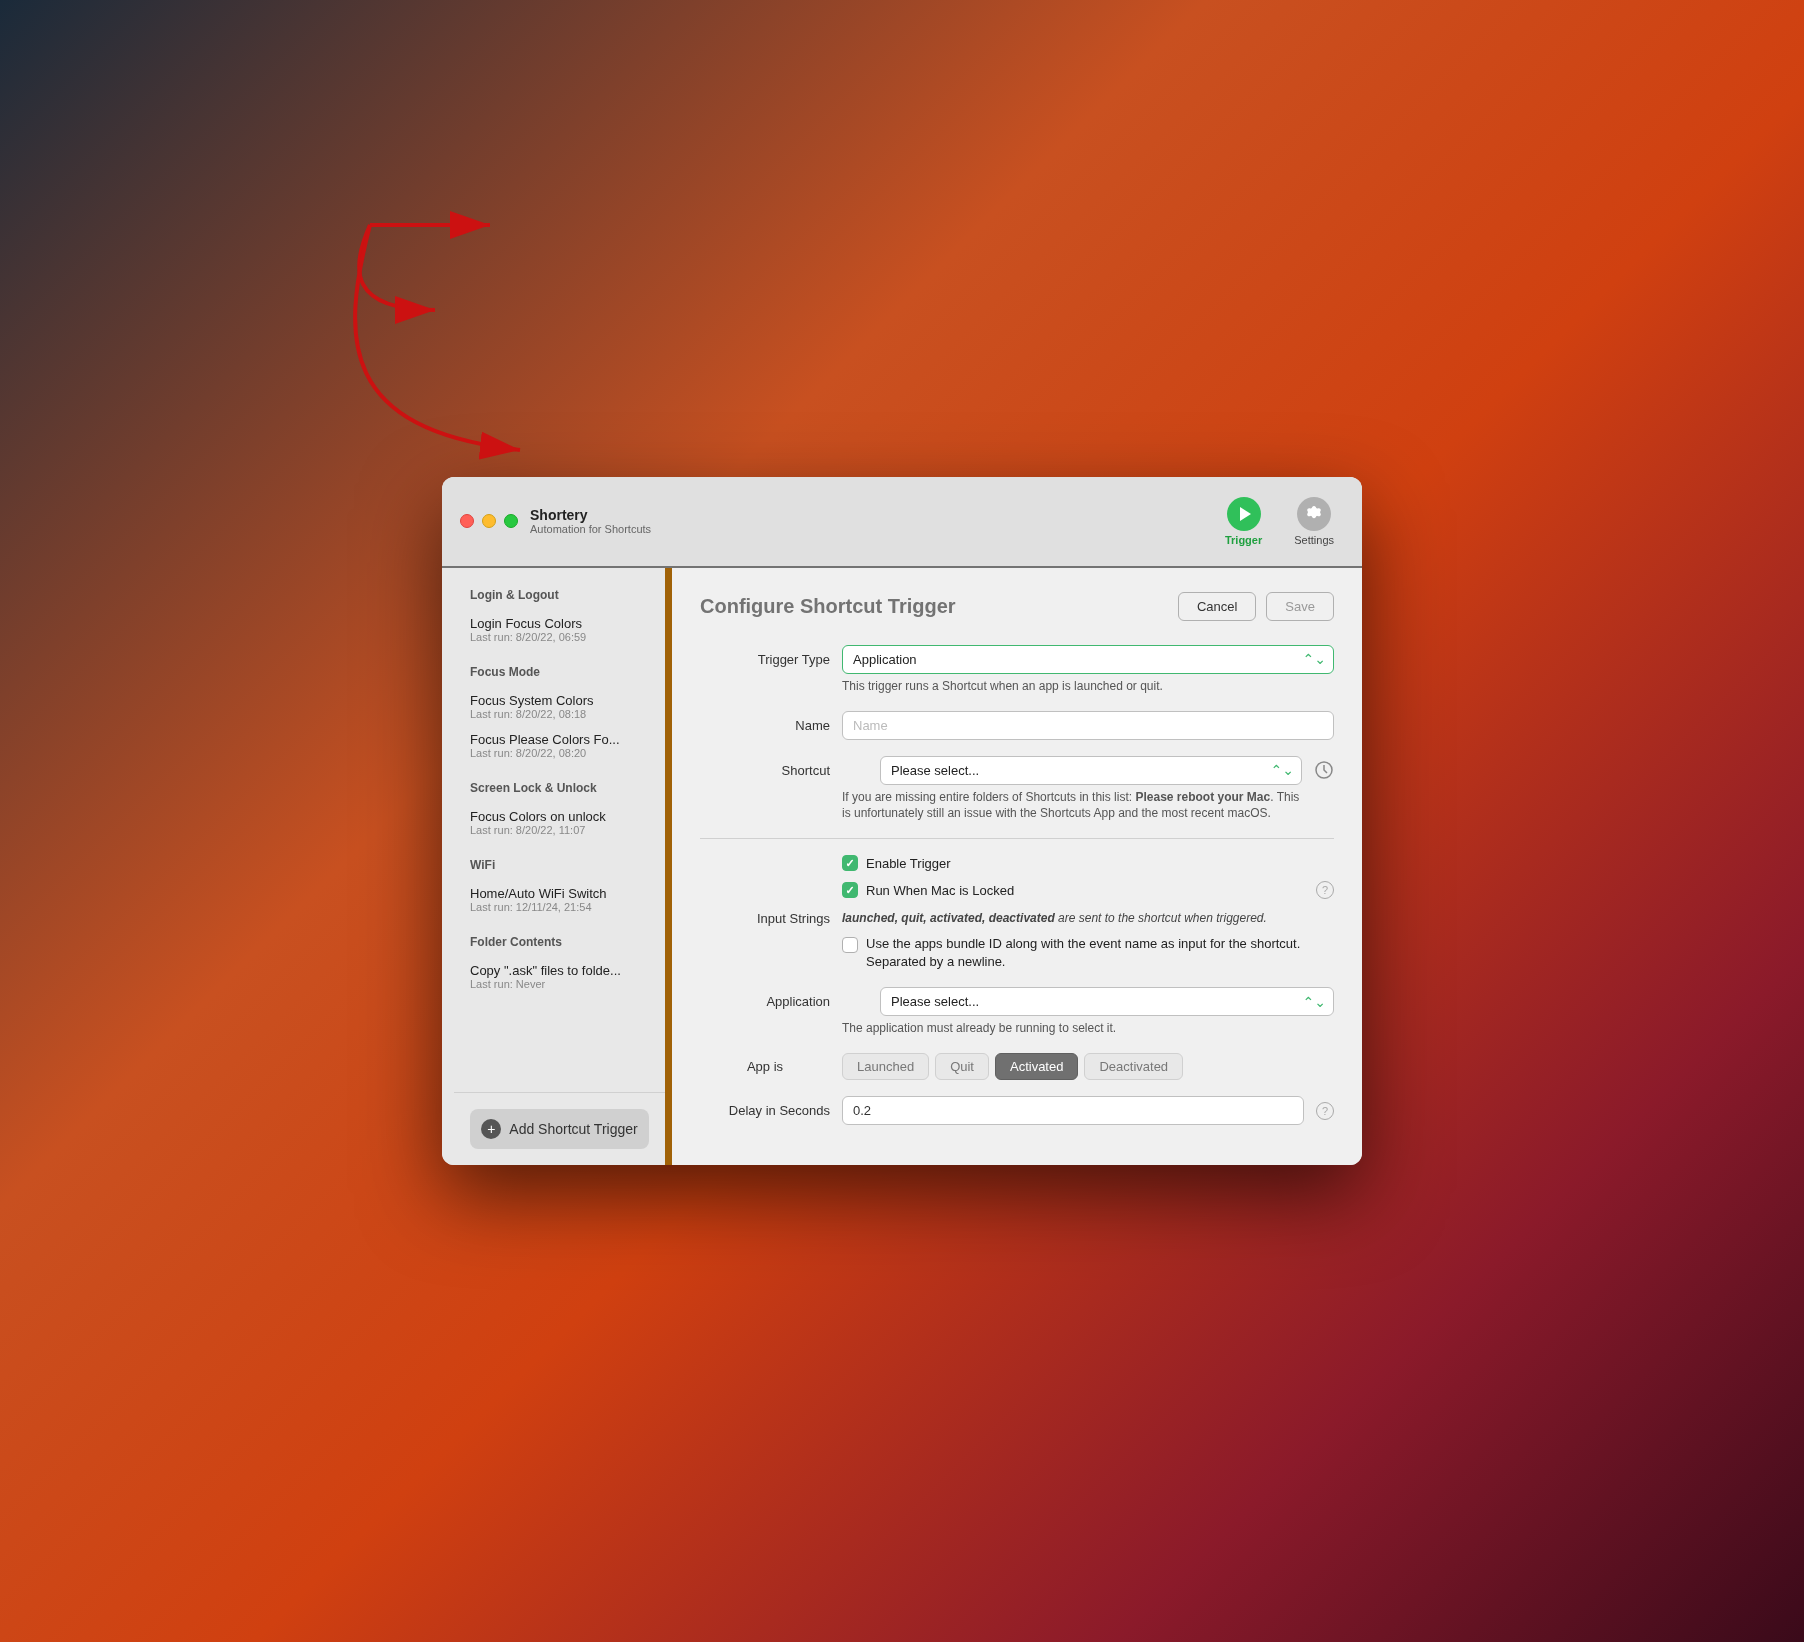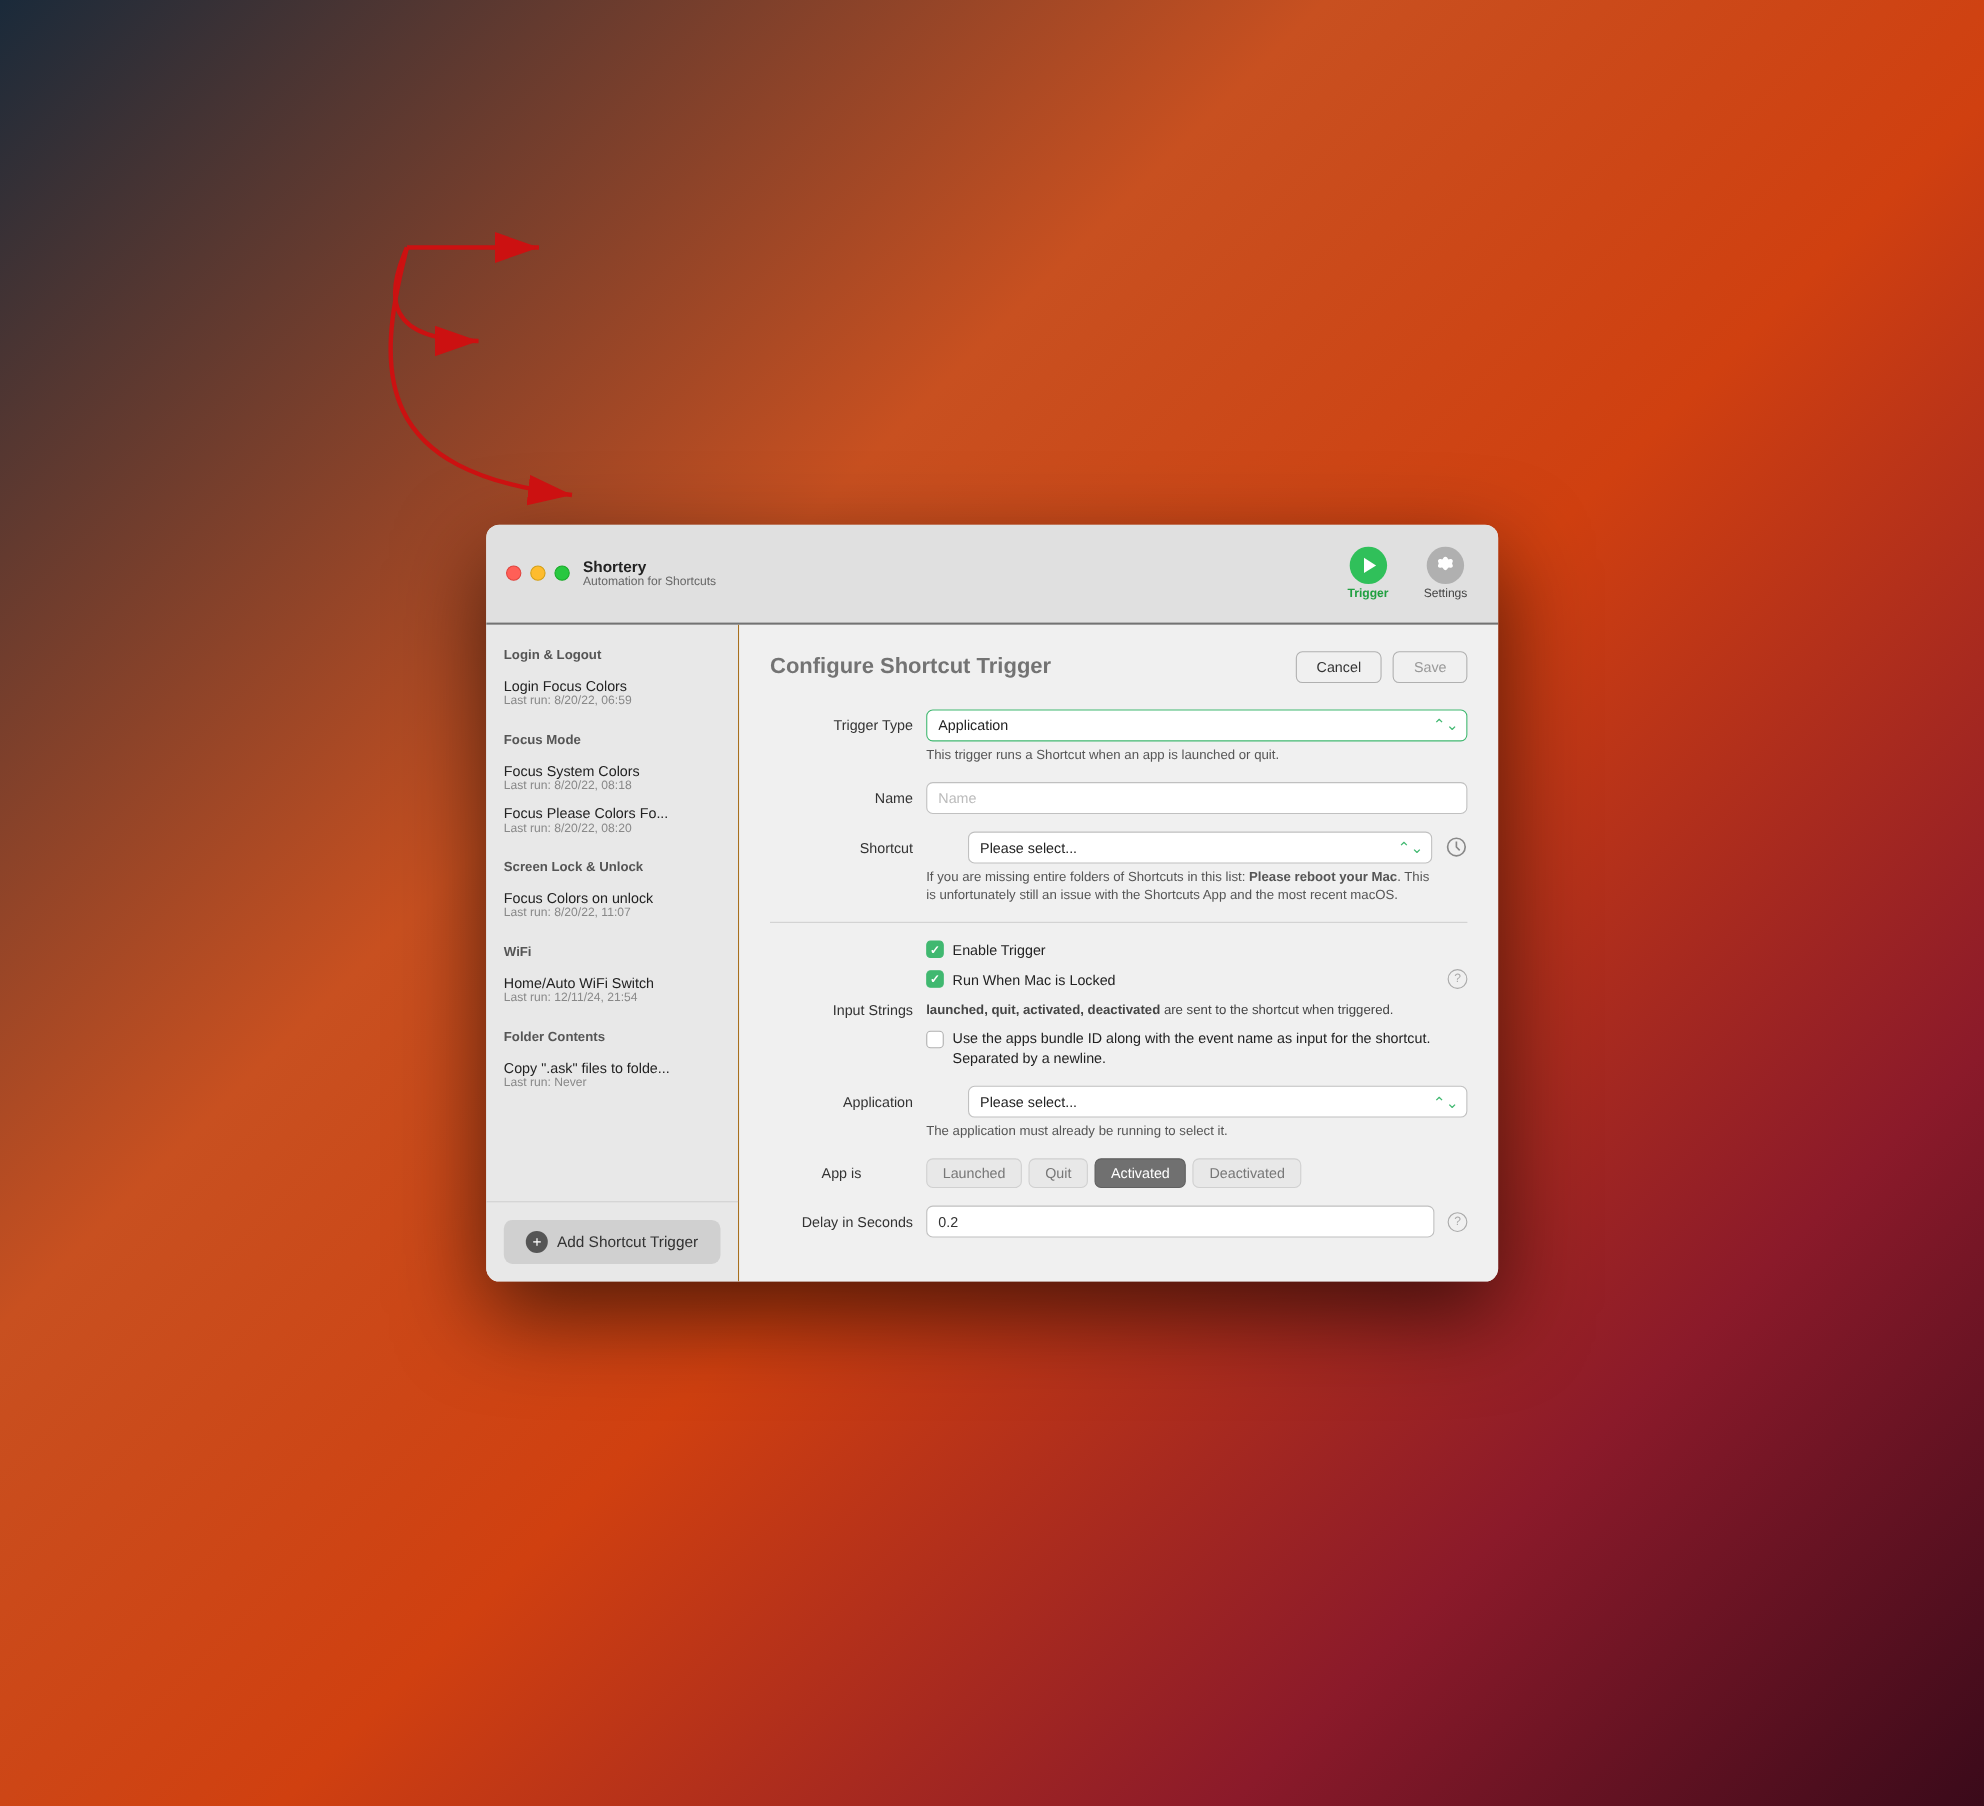--- a/index.html
+++ b/index.html
@@ -122,22 +122,22 @@
     
     .main-layout {
       display: flex;
       height: calc(100% - 60px);
     }
 
     
     .sidebar {
       width: 230px;
       background: #e8e8e8;
-      border-right: 1px solid #a16207;
-      padding: 16px 0 0 0;
+      border-right: 7px solid #a16207;
+      padding: 16px 0 0 12px;
       display: flex;
       flex-direction: column;
     }
 
     .sidebar-section {
       margin-bottom: 12px;
     }
 
     .sidebar-section-header {
       font-size: 12px;
@@ -373,20 +373,21 @@
       width: 130px;
       text-align: right;
       font-size: 13px;
       color: #333;
       padding-top: 2px;
       flex-shrink: 0;
     }
 
     .input-strings-content {
       flex: 1;
+      font-style: italic;
     }
 
     .input-strings-text {
       font-size: 12px;
       color: #444;
       line-height: 1.5;
     }
 
     .input-strings-text strong {
       font-weight: 700;

